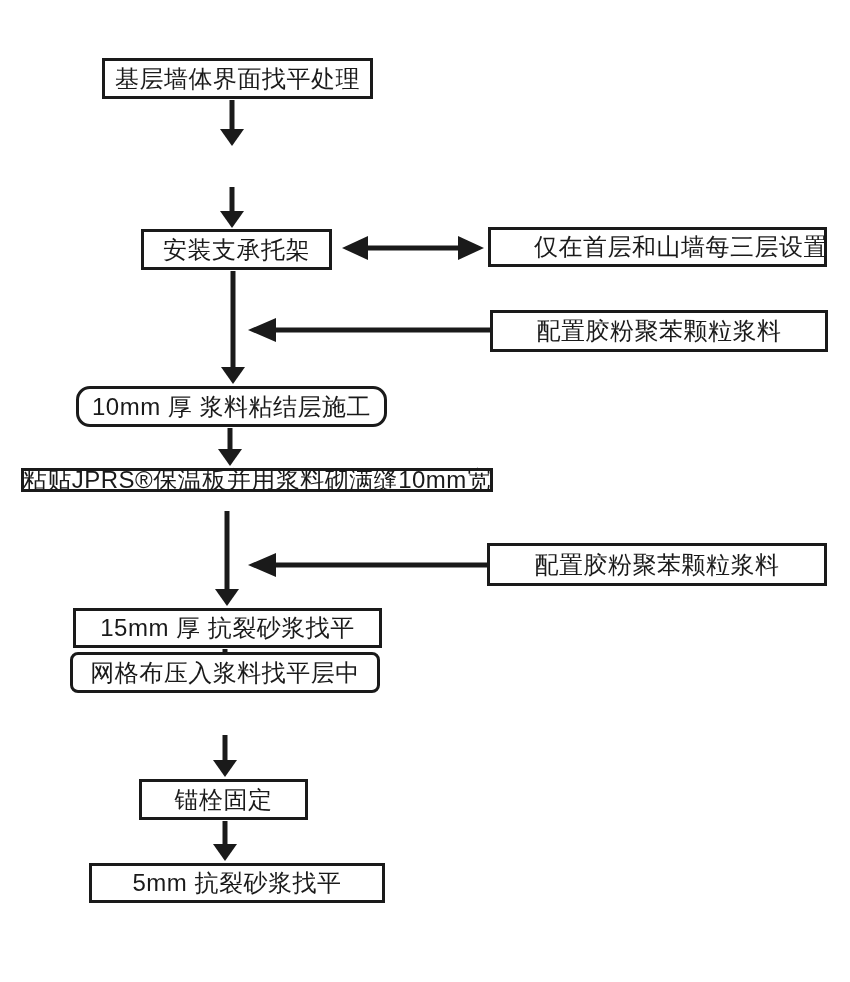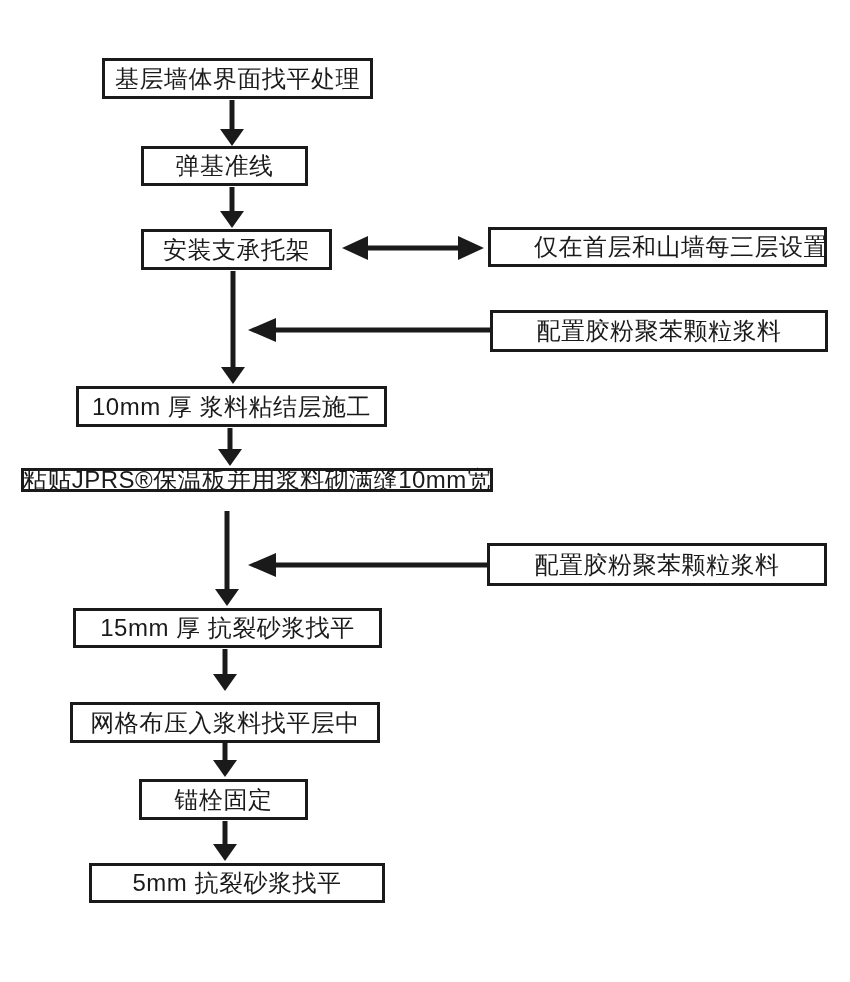--- a/index.html
+++ b/index.html
@@ -83,35 +83,34 @@
       <polygon points="213,760 237,760 225,777" stroke="none"></polygon>
     </g>
     <g>
       <line x1="225" y1="821" x2="225" y2="846" stroke-width="5"></line>
       <polygon points="213,844 237,844 225,861" stroke="none"></polygon>
     </g>
   </svg>
 
   <div class="node" style="left:102px; top:58px;  width:271px; height:41px;">基层墙体界面找平处理</div>
 
-  <div class="node" style="left:141px; top:146px; width:167px; height:40px;">弹基准线</div>
 
   <div class="node" style="left:141px; top:229px; width:191px; height:41px;">安装支承托架</div>
 
   <div class="node" style="left:488px; top:227px; width:339px; height:40px;padding-left:47px;">仅在首层和山墙每三层设置</div>
 
   <div class="node" style="left:490px; top:310px; width:338px; height:42px;">配置胶粉聚苯颗粒浆料</div>
 
-  <div class="node" style="left:76px;  top:386px; width:311px; height:41px;">10mm 厚 浆料粘结层施工</div>
+  <div class="node" style="left:76px;  top:386px; width:311px; height:41px;border-radius:14px;">10mm 厚 浆料粘结层施工</div>
 
   <div class="node" style="left:21px;  top:468px; width:472px; height:24px;">粘贴JPRS®保温板并用浆料砌满缝10mm宽</div>
 
   <div class="node" style="left:487px; top:543px; width:340px; height:43px;">配置胶粉聚苯颗粒浆料</div>
 
   <div class="node" style="left:73px;  top:608px; width:309px; height:40px;">15mm 厚 抗裂砂浆找平</div>
 
-  <div class="node" style="left:70px;  top:702px; width:310px; height:41px;">网格布压入浆料找平层中</div>
+  <div class="node" style="left:70px;  top:652px; width:310px; height:41px;border-radius:8px;">网格布压入浆料找平层中</div>
 
   <div class="node" style="left:139px; top:779px; width:169px; height:41px;">锚栓固定</div>
 
   <div class="node" style="left:89px;  top:863px; width:296px; height:40px;">5mm 抗裂砂浆找平</div>
 
 </div>
 
 </body></html>

